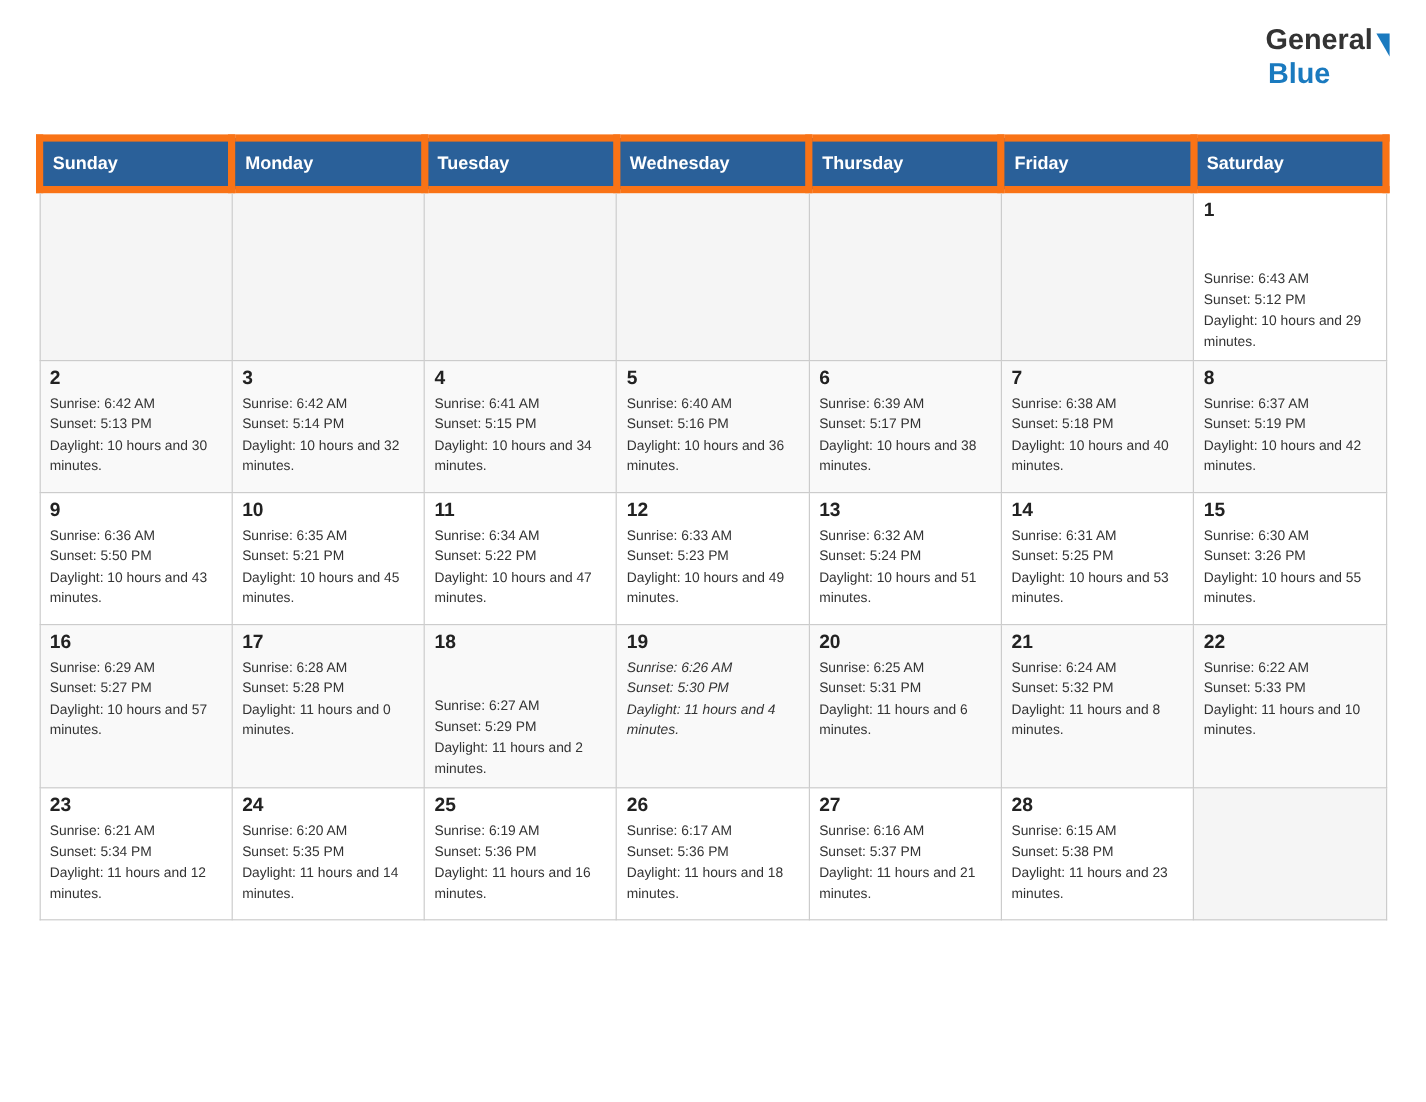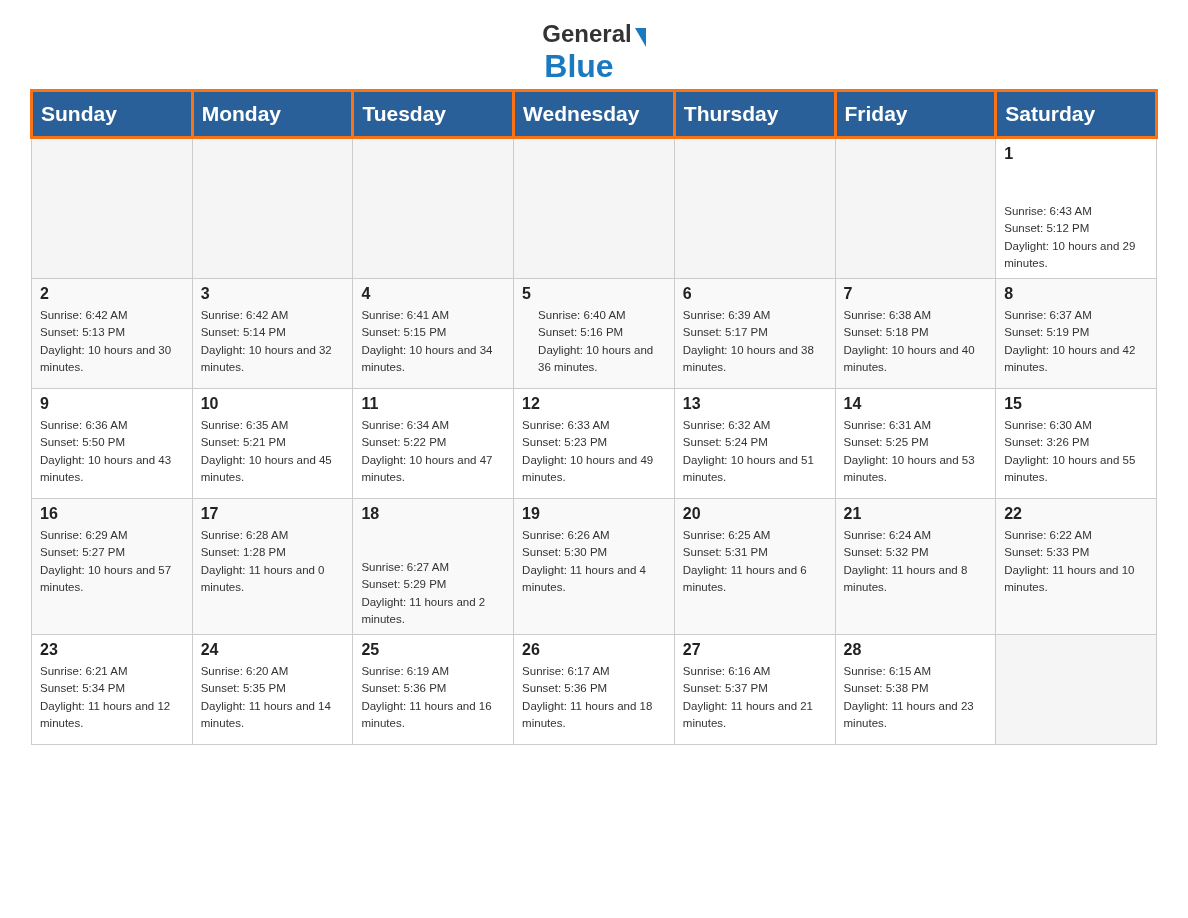--- a/index.html
+++ b/index.html
@@ -5,23 +5,23 @@
     * { margin: 0; padding: 0; box-sizing: border-box; }
     body {
       font-family: Arial, sans-serif;
       background: #fff;
       width: 1188px;
       min-height: 918px;
       padding: 20px 30px;
     }
     .header {
       display: flex;
-      justify-content: center;
+      justify-content: flex-end;
       align-items: flex-start;
-      margin-bottom: 4px;
+      margin-bottom: 36px;
     }
     .title-block {
       text-align: right;
     }
     .calendar-title {
       font-size: 52px;
       font-weight: bold;
       color: #222;
       line-height: 1.1;
     }
@@ -31,24 +31,24 @@
       margin-top: 4px;
     }
     .calendar-table {
       width: 100%;
       border-collapse: collapse;
       table-layout: fixed;
     }
     .calendar-table thead th {
       background-color: #2a6099;
       color: #fff;
-      font-size: 21px;
+      font-size: 15px;
       padding: 10px 8px;
       text-align: left;
-      border: 3px solid #f97316;
+      border: 6px solid #f97316;
     }
     .calendar-table tbody td {
       vertical-align: top;
       border: 1px solid #ccc;
       padding: 6px 8px;
       font-size: 12px;
       color: #333;
       height: 110px;
     }
     .calendar-table tbody tr:nth-child(even) td {
@@ -84,21 +84,21 @@
 </head>
 <body>
 
 <div class="header">
   <div class="logo-wrapper">
     <div class="logo-row1">
       <span style="font-size:24px;font-weight:bold;color:#333;">General</span>
       <span style="display:inline-block;width:0;height:0;border-left:11px solid transparent;border-right:0;border-bottom:0;border-top:19px solid #1a7abf;margin-left:3px;position:relative;top:3px;"></span>
     </div>
     <div>
-      <span style="font-size:32px;font-weight:bold;color:#1a7abf;margin-left:2px;">Blue</span>
+      <span style="font-size:24px;font-weight:bold;color:#1a7abf;margin-left:2px;">Blue</span>
     </div>
   </div>
 </div>
 
 <table class="calendar-table">
   <thead>
     <tr>
     <th>Sunday</th>
         <th>Monday</th>
         <th>Tuesday</th>
@@ -137,21 +137,21 @@
 Daylight: 10 hours and 32 minutes.</div>
         </td>
         <td>
           <div class="day-number">4</div>
           <div class="day-info" style="white-space: pre-line;">Sunrise: 6:41 AM
 Sunset: 5:15 PM
 Daylight: 10 hours and 34 minutes.</div>
         </td>
         <td>
           <div class="day-number">5</div>
-          <div class="day-info" style="white-space: pre-line; margin-left: 16px;">Sunrise: 6:40 AM
+          <div class="day-info" style="white-space: pre-line;">Sunrise: 6:40 AM
 Sunset: 5:16 PM
 Daylight: 10 hours and 36 minutes.</div>
         </td>
         <td>
           <div class="day-number">6</div>
           <div class="day-info" style="white-space: pre-line;">Sunrise: 6:39 AM
 Sunset: 5:17 PM
 Daylight: 10 hours and 38 minutes.</div>
         </td>
         <td>
@@ -214,32 +214,32 @@
       <tr>
         <td>
           <div class="day-number">16</div>
           <div class="day-info" style="white-space: pre-line;">Sunrise: 6:29 AM
 Sunset: 5:27 PM
 Daylight: 10 hours and 57 minutes.</div>
         </td>
         <td>
           <div class="day-number">17</div>
           <div class="day-info" style="white-space: pre-line;">Sunrise: 6:28 AM
-Sunset: 1:28 PM
+Sunset: 5:28 PM
 Daylight: 11 hours and 0 minutes.</div>
         </td>
         <td>
           <div class="day-number">18</div>
           <div class="day-info" style="white-space: pre-line; margin-top: 36px;">Sunrise: 6:27 AM
 Sunset: 5:29 PM
 Daylight: 11 hours and 2 minutes.</div>
         </td>
         <td>
           <div class="day-number">19</div>
-          <div class="day-info" style="white-space: pre-line;">Sunrise: 6:26 AM
+          <div class="day-info" style="white-space: pre-line; font-style: italic;">Sunrise: 6:26 AM
 Sunset: 5:30 PM
 Daylight: 11 hours and 4 minutes.</div>
         </td>
         <td>
           <div class="day-number">20</div>
           <div class="day-info" style="white-space: pre-line;">Sunrise: 6:25 AM
 Sunset: 5:31 PM
 Daylight: 11 hours and 6 minutes.</div>
         </td>
         <td>

